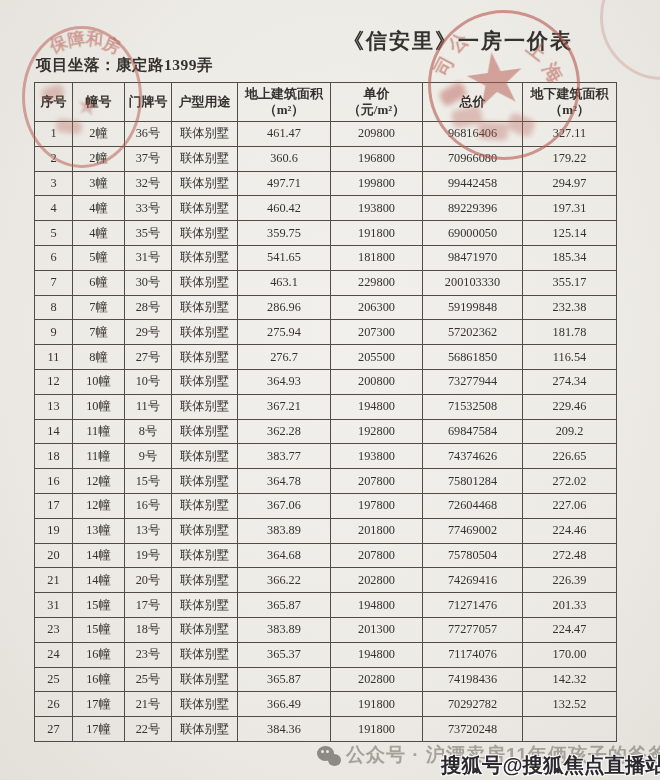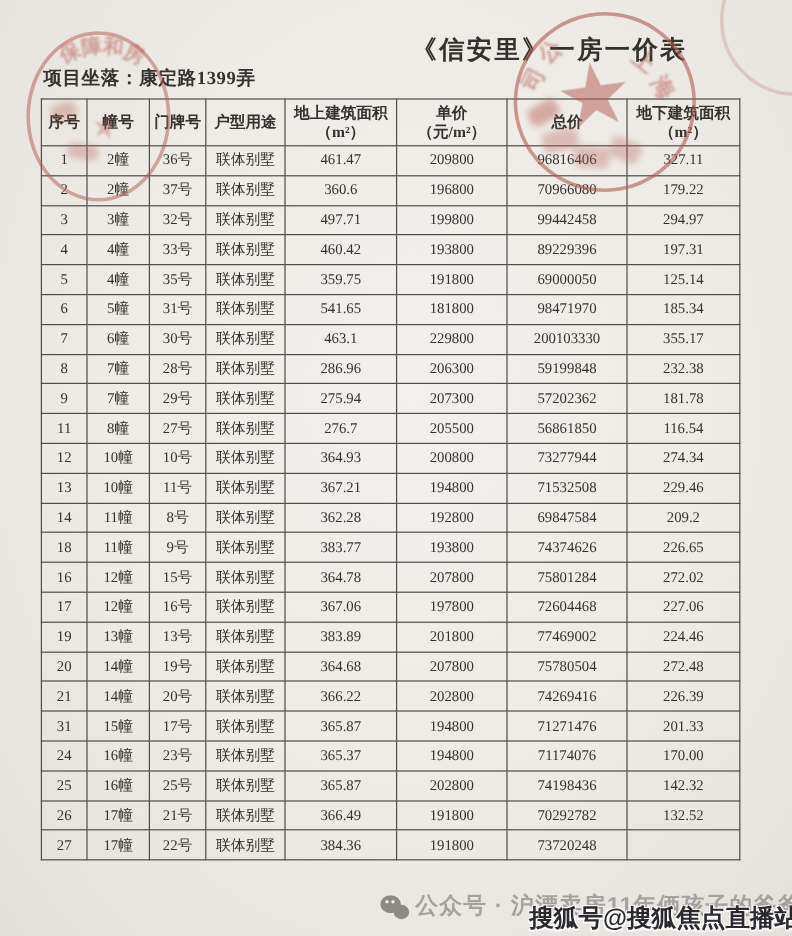--- a/index.html
+++ b/index.html
@@ -285,20 +285,30 @@
           <td>31</td>
           <td>15幢</td>
           <td>17号</td>
           <td>联体别墅</td>
           <td>365.87</td>
           <td>194800</td>
           <td>71271476</td>
           <td>201.33</td>
         </tr>
         <tr>
+          <td>23</td>
+          <td>15幢</td>
+          <td>18号</td>
+          <td>联体别墅</td>
+          <td>383.89</td>
+          <td>201300</td>
+          <td>77277057</td>
+          <td>224.47</td>
+        </tr>
+        <tr>
           <td>24</td>
           <td>16幢</td>
           <td>23号</td>
           <td>联体别墅</td>
           <td>365.37</td>
           <td>194800</td>
           <td>71174076</td>
           <td>170.00</td>
         </tr>
         <tr>

